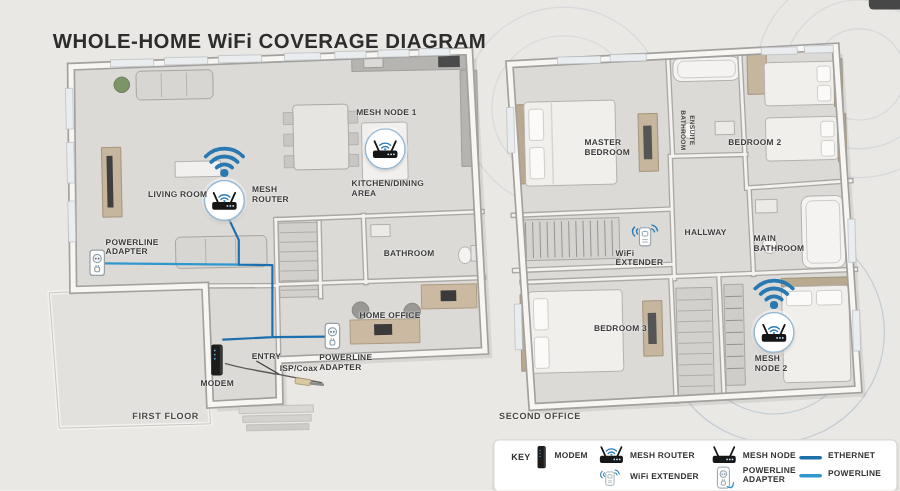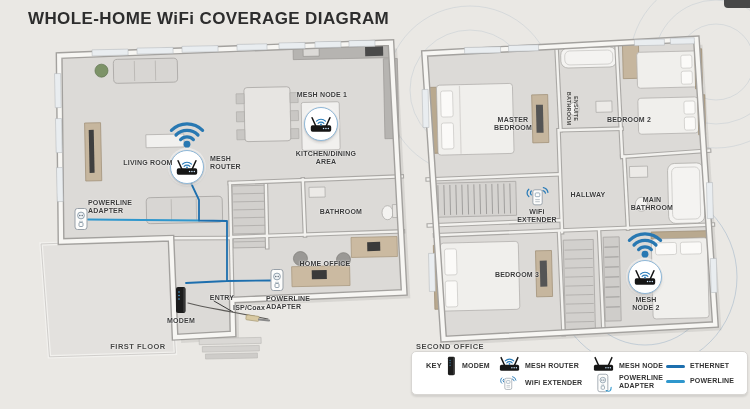--- a/index.html
+++ b/index.html
@@ -2,51 +2,51 @@
 <html><head>
 <meta charset="utf-8">
 <style>
   html,body{margin:0;padding:0;}
   .stage{
     position:relative;width:750px;height:409px;overflow:hidden;
     background:#eae8e4;
     font-family:"Liberation Sans","DejaVu Sans",sans-serif;
   }
   .title{
-    position:absolute;left:28px;top:9px;margin:0;
+    position:absolute;left:28px;top:9px;margin:16px;
     font-size:17px;font-weight:bold;color:#2d2d2d;letter-spacing:.4px;
   }
   .corner-tab{
     position:absolute;right:0;top:0;width:26px;height:8px;background:#474747;
     border-bottom-left-radius:4px;
   }
   svg.gfx{position:absolute;left:0;top:0;}
   .lbl{
     position:absolute;font-size:7px;font-weight:bold;color:#3a3a3a;
-    line-height:1.15;text-align:center;transform:translateX(-50%);
+    line-height:1.15;transform:translateX(-50%);
     white-space:nowrap;letter-spacing:.2px;
     text-shadow:0 0 2px rgba(255,255,255,.85),0 0 1px rgba(255,255,255,.85);
   }
   .lbl.wrap{white-space:normal;}
   .lbl.la{transform:none;text-align:left;}
   .lbl.floorname{font-size:7.5px;color:#474745;letter-spacing:.5px;}
   .vlabel{
     position:absolute;font-size:5.5px;font-weight:bold;color:#4a4a48;
     line-height:1.2;text-align:center;transform:rotate(90deg);
     white-space:normal;letter-spacing:.2px;
   }
   .dev{position:absolute;}
   .device-circle{
     position:absolute;width:34px;height:34px;border-radius:50%;
     background:#fff;border:1.5px solid #8fb8d8;box-sizing:border-box;
     box-shadow:0 1px 3px rgba(0,0,0,.28),0 0 0 2px rgba(255,255,255,.55);
     display:flex;align-items:center;justify-content:center;
   }
   .keybar{
-    position:absolute;left:411px;top:351px;width:337px;height:44px;
+    position:absolute;left:411px;top:366px;width:337px;height:44px;
     background:#ffffff;border:1px solid #d8d6d3;border-radius:5px;
     box-shadow:0 2px 2px rgba(0,0,0,.10);box-sizing:border-box;
   }
   .keybar .klbl{
     position:absolute;font-size:7px;font-weight:bold;color:#333;line-height:1.15;
     white-space:nowrap;letter-spacing:.2px;
   }
   .keybar .klbl.wrap{white-space:normal;}
   .kicon{position:absolute;}
   .kline{position:absolute;width:19px;height:3px;border-radius:1.5px;}

